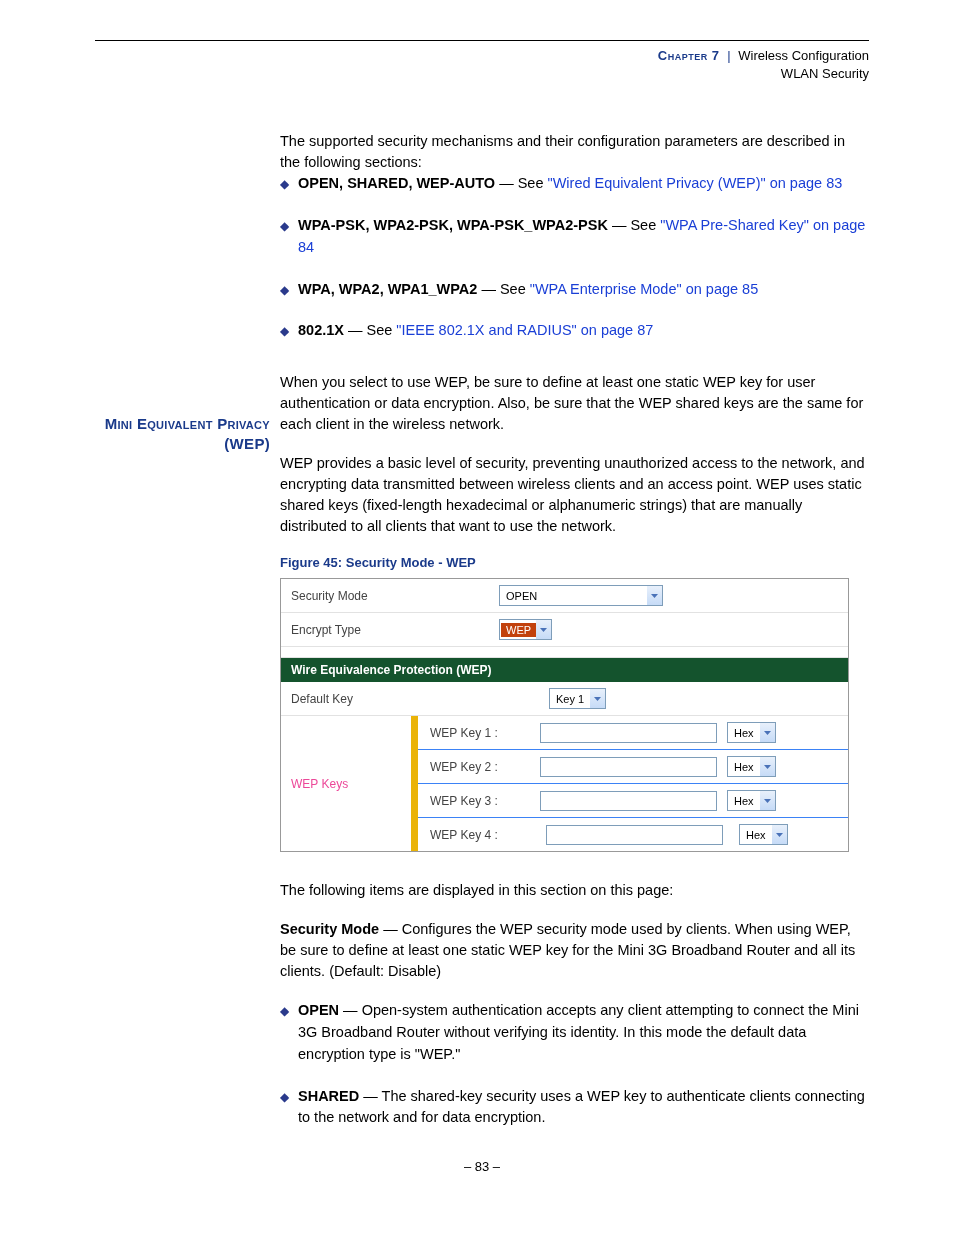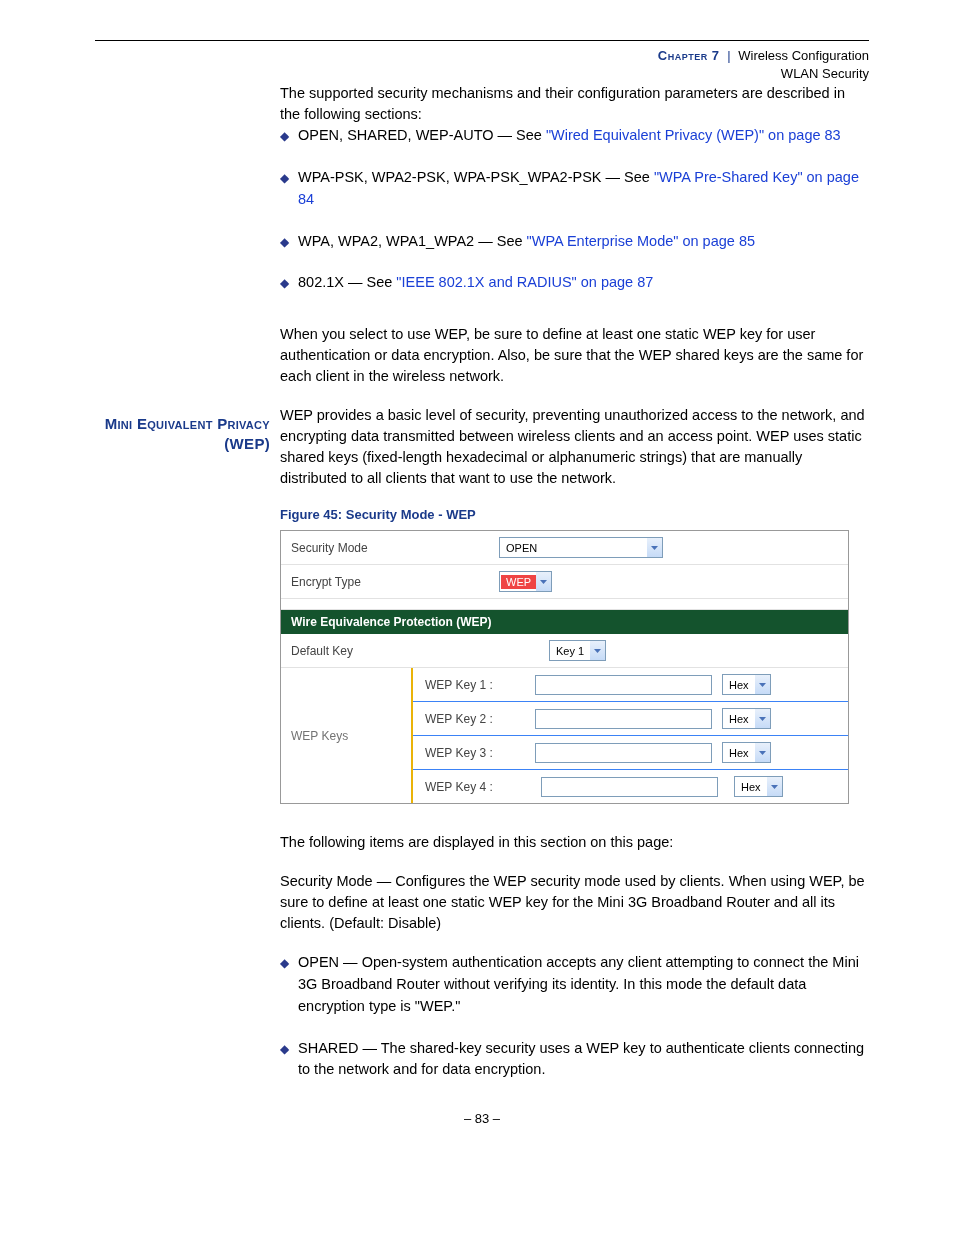--- a/index.html
+++ b/index.html
@@ -16,20 +16,21 @@
     position: relative;
   }
   .header-line {
     border-top: 1px solid #000;
     margin: 0 0 6px 0;
   }
   .header-block {
     text-align: right;
     font-size: 13px;
     line-height: 1.4;
+    margin-bottom: 48px;
     color: #000;
   }
   .chapter-label {
     color: #1a3a8a;
     font-variant: small-caps;
     font-weight: bold;
     letter-spacing: 0.5px;
   }
   .pipe { color: #1a3a8a; margin: 0 4px; }
   .content-area {
@@ -49,21 +50,21 @@
     line-height: 1.5;
   }
   ul.diamond li::before {
     content: "◆";
     position: absolute;
     left: -18px;
     top: 2px;
     color: #2a3a8c;
     font-size: 12px;
   }
-  .b { font-weight: normal; margin-top: 36px; }
+  .b { font-weight: bold; margin-top: 36px; }
   .link { color: #1a3fd6; }
   .margin-title {
     position: absolute;
     left: 95px;
     width: 175px;
     text-align: right;
     color: #1a3a8a;
     font-weight: bold;
     font-variant: small-caps;
     font-size: 15px;
@@ -120,42 +121,42 @@
     width: 15px;
     height: 19px;
     background: linear-gradient(#e8f0fb, #c6dbf7);
     border-left: 0px solid #a0b8d8;
     display: flex;
     align-items: center;
     justify-content: center;
   }
   .ui-select .arrow svg { display:block; }
   .sel-highlight .txt {
-    background: #ef4444;
+    background: #c2410c;
     color: #fff;
     margin: 1px 0 1px 1px;
     padding: 1px 5px;
   }
   .section-bar {
     background: #14532d;
     color: #fff;
     font-weight: bold;
     padding: 5px 10px;
     font-size: 12px;
   }
   .nested-table {
     display: flex;
   }
   .nested-left {
     flex: 0 0 120px;
-    border-right: 2px solid #eab308;
+    border-right: 7px solid #eab308;
     display: flex;
     align-items: center;
     padding-left: 10px;
-    color: #737373;
+    color: #ec4899;
   }
   .nested-right {
     flex: 1;
   }
   .key-row {
     display: flex;
     align-items: center;
     border-bottom: 1px solid #3b82f6;
     padding: 6px 6px;
     gap: 10px;

